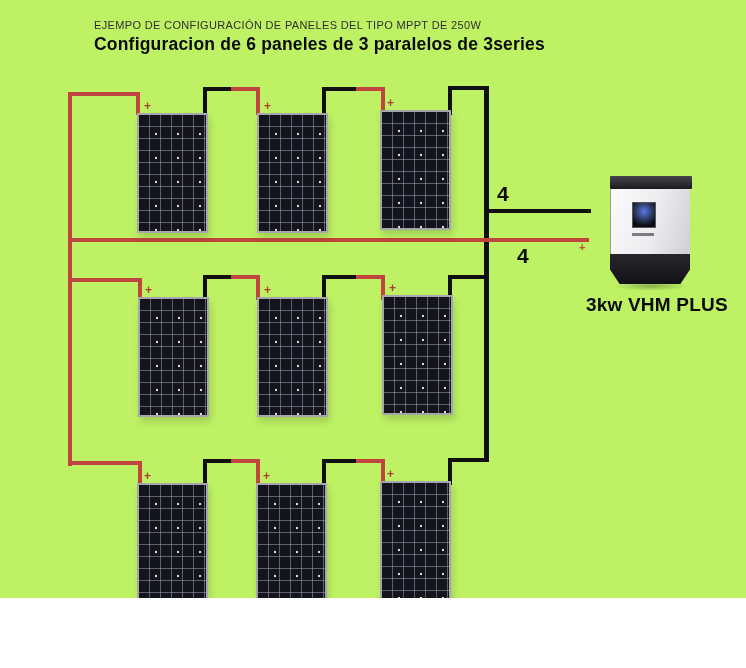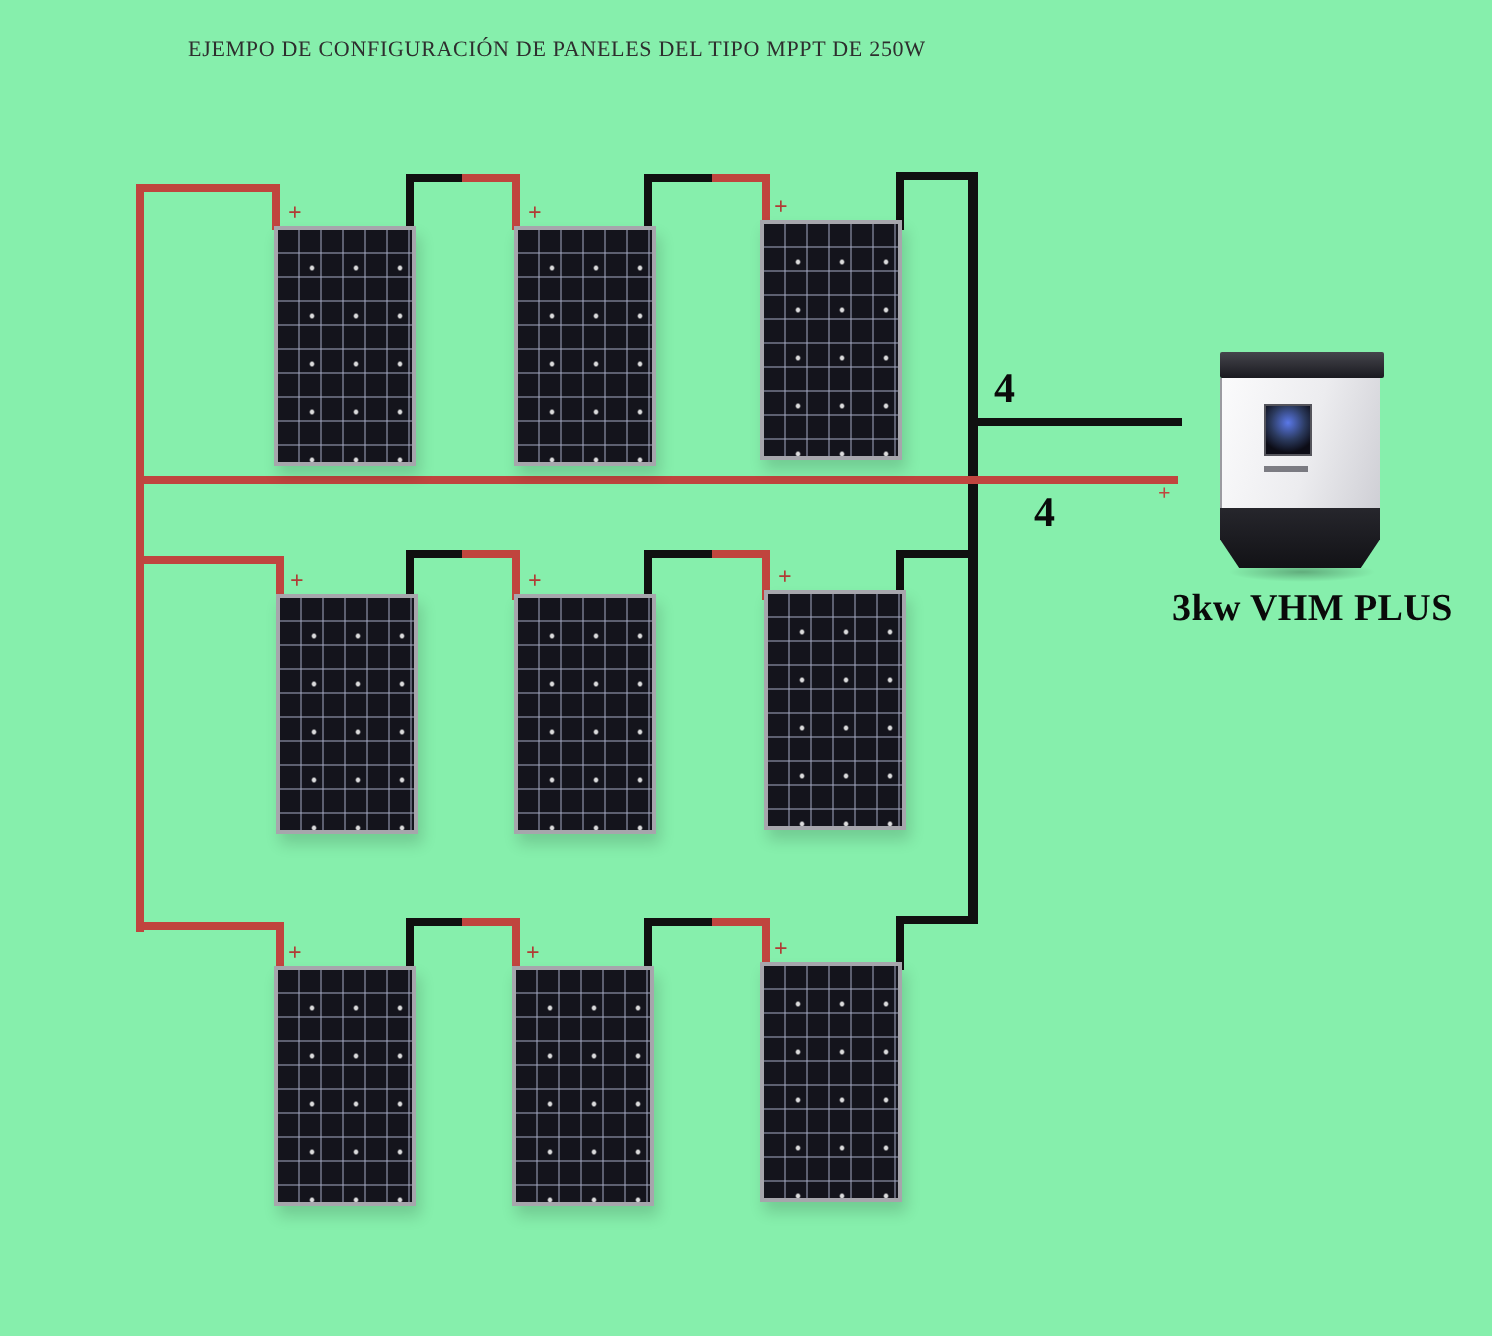--- a/index.html
+++ b/index.html
@@ -1,18 +1,18 @@
 <!DOCTYPE html>
 <html style="--wire-red: #c0453e; --wire-blk: #101010; --panel: #14141c;"><head>
 <meta charset="utf-8">
 <style>
   html,body{margin:0;padding:0;background:#ffffff;}
   .stage{
-    position:relative;width:746px;height:668px;background:#86efac;overflow:hidden;
-    font-family:Liberation Serif, serif;
+    position:relative;width:746px;height:598px;background:#bef264;overflow:hidden;
+    font-family:Liberation Sans, sans-serif;
   }
   .title-sm{
     position:absolute;left:94px;top:19px;font-size:11px;letter-spacing:.35px;
     color:#2e2e2e;white-space:nowrap;
   }
   .title-lg{
     position:absolute;left:94px;top:34px;font-size:17.5px;font-weight:bold;
     color:#0a0a0a;white-space:nowrap;letter-spacing:.2px;
   }
   .wire{position:absolute;}
@@ -72,20 +72,21 @@
     position:absolute;left:586px;top:294px;width:170px;font-size:19px;font-weight:bold;
     color:#0a0a0a;letter-spacing:.2px;white-space:nowrap;
   }
 </style>
 </head>
 <body>
 
 <div class="stage">
 
   <div class="title-sm">EJEMPO DE CONFIGURACIÓN DE PANELES DEL TIPO MPPT DE 250W</div>
+  <div class="title-lg">Configuracion de 6 paneles de 3 paralelos de 3series</div>
 
   <div class="wire blk" style="left:484px;top:86px;width:5px;height:376px;"></div>
   <div class="wire blk" style="left:484px;top:209px;width:107px;height:4px;"></div>
 
   <div class="wire blk" style="left:203px;top:87px;width:4px;height:28px;"></div>
   <div class="wire blk" style="left:203px;top:87px;width:31px;height:4px;"></div>
   <div class="wire blk" style="left:322px;top:87px;width:4px;height:28px;"></div>
   <div class="wire blk" style="left:322px;top:87px;width:37px;height:4px;"></div>
   <div class="wire blk" style="left:448px;top:86px;width:4px;height:29px;"></div>
   <div class="wire blk" style="left:448px;top:86px;width:41px;height:4px;"></div>

